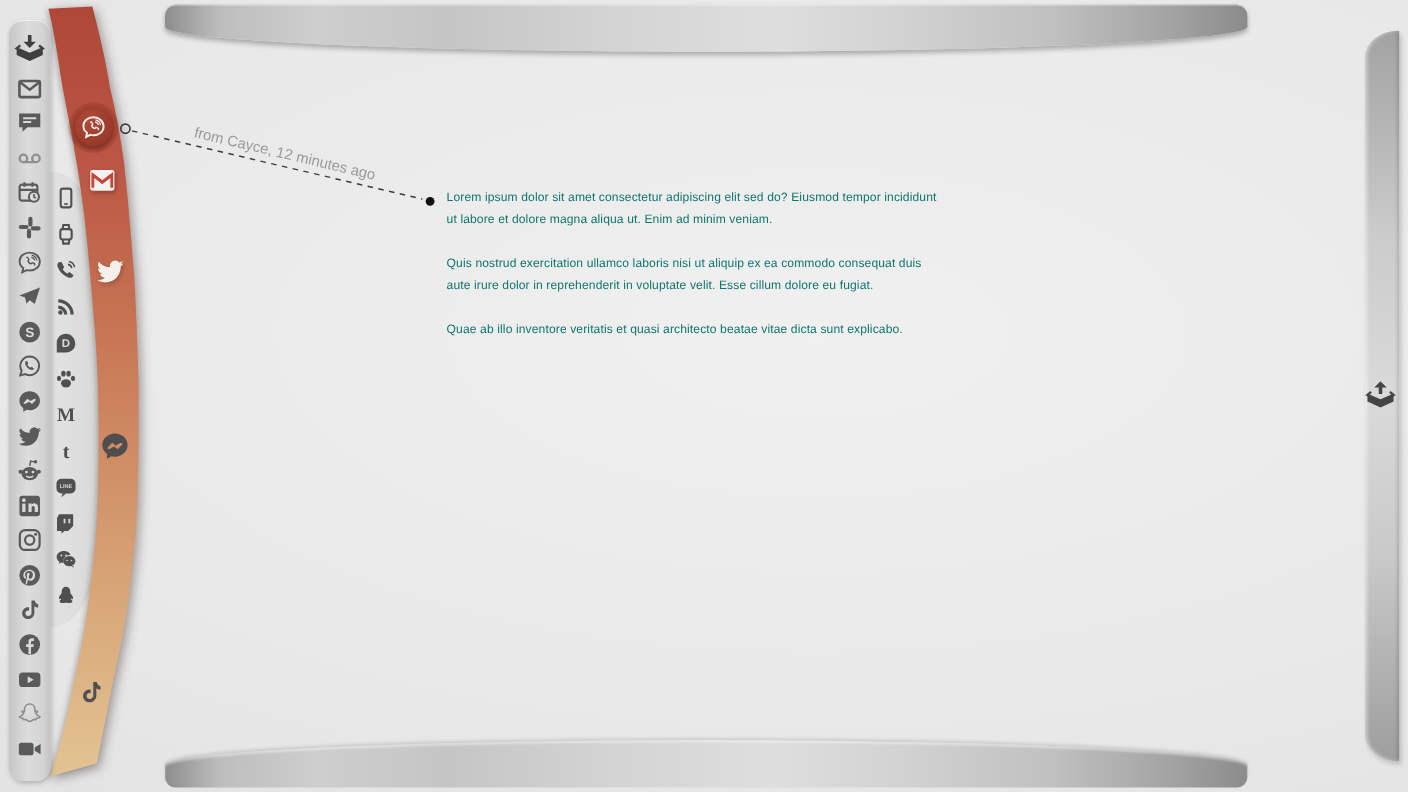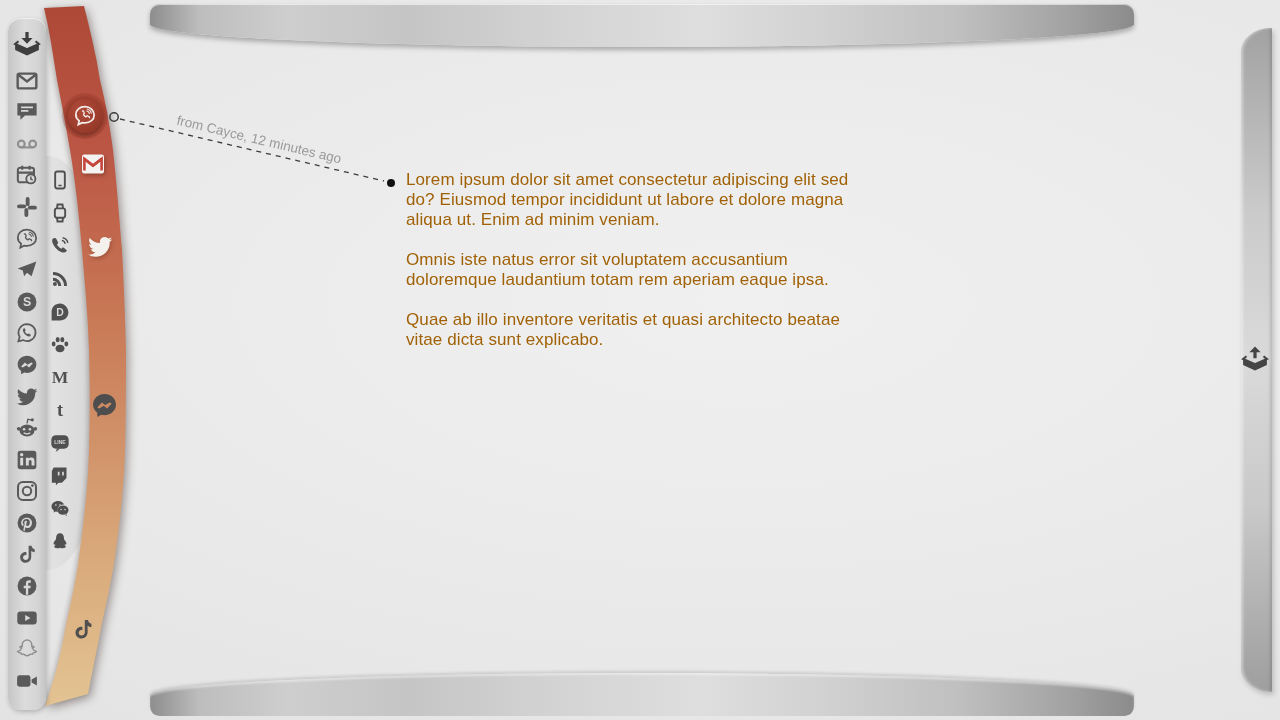--- a/index.html
+++ b/index.html
@@ -72,21 +72,21 @@
   .ric{position:absolute;z-index:4}
   .ric svg{width:100%;height:100%;display:block}
   .ric-gmail{left:80px;top:152px;width:26px;height:24px;filter:drop-shadow(1px 2px 2px rgba(60,20,10,.35))}
   .ric-twitter{left:86px;top:234px;width:28px;height:26px;color:#f4f0ec;filter:drop-shadow(1px 2px 2px rgba(60,20,10,.28))}
   .ric-messenger{left:91px;top:392px;width:27px;height:27px;color:#4e4e4e}
   .ric-tiktok{left:71px;top:618px;width:24px;height:24px;color:#4f4f4f}
   
   .annot{position:absolute;left:0;top:0;z-index:6;pointer-events:none}
   .annot text{font-family:"Liberation Sans",sans-serif}
   .message{position:absolute;left:406px;top:170px;width:450px;z-index:3}
-  .message p{margin:0 0 20px 0;font-size:17px;line-height:20px;letter-spacing:.1px;color:#a16207}
+  .message p{margin:0 0 20px 0;font-size:11px;line-height:20px;letter-spacing:.1px;color:#0f766e}
 </style>
 </head>
 <body>
 
 <div class="top-bar"></div>
 <div class="bottom-bar"></div>
 <div class="right-rail"></div>
 <div class="rail-icon">
     <svg viewBox="0 0 24 24" fill="currentColor">
       <path d="M10.7 10.6h2.6V5.8h3.2L12 1.2 7.5 5.8h3.2z"></path>
@@ -377,15 +377,15 @@
 
 <svg class="annot" width="1280" height="720" viewBox="0 0 1280 720">
   <circle cx="114" cy="117" r="4.2" fill="none" stroke="#3c3c3c" stroke-width="1.5"></circle>
   <line x1="120" y1="119" x2="384" y2="181" stroke="#3c3c3c" stroke-width="1.3" stroke-dasharray="5 5"></line>
   <circle cx="391" cy="183" r="4" fill="#101010"></circle>
   <text x="258" y="144" transform="rotate(13.4 258 144)" text-anchor="middle" font-size="13.5" fill="#9a9a9a">from Cayce, 12 minutes ago</text>
 </svg>
 
 <div class="message">
     <p>Lorem ipsum dolor sit amet consectetur adipiscing elit sed do? Eiusmod tempor incididunt ut labore et dolore magna aliqua ut. Enim ad minim veniam.</p>
-    <p>Omnis iste natus error sit voluptatem accusantium doloremque laudantium totam rem aperiam eaque ipsa.</p>
+    <p>Quis nostrud exercitation ullamco laboris nisi ut aliquip ex ea commodo consequat duis aute irure dolor in reprehenderit in voluptate velit. Esse cillum dolore eu fugiat.</p>
     <p>Quae ab illo inventore veritatis et quasi architecto beatae vitae dicta sunt explicabo.</p>
   </div>
 
 </body></html>

